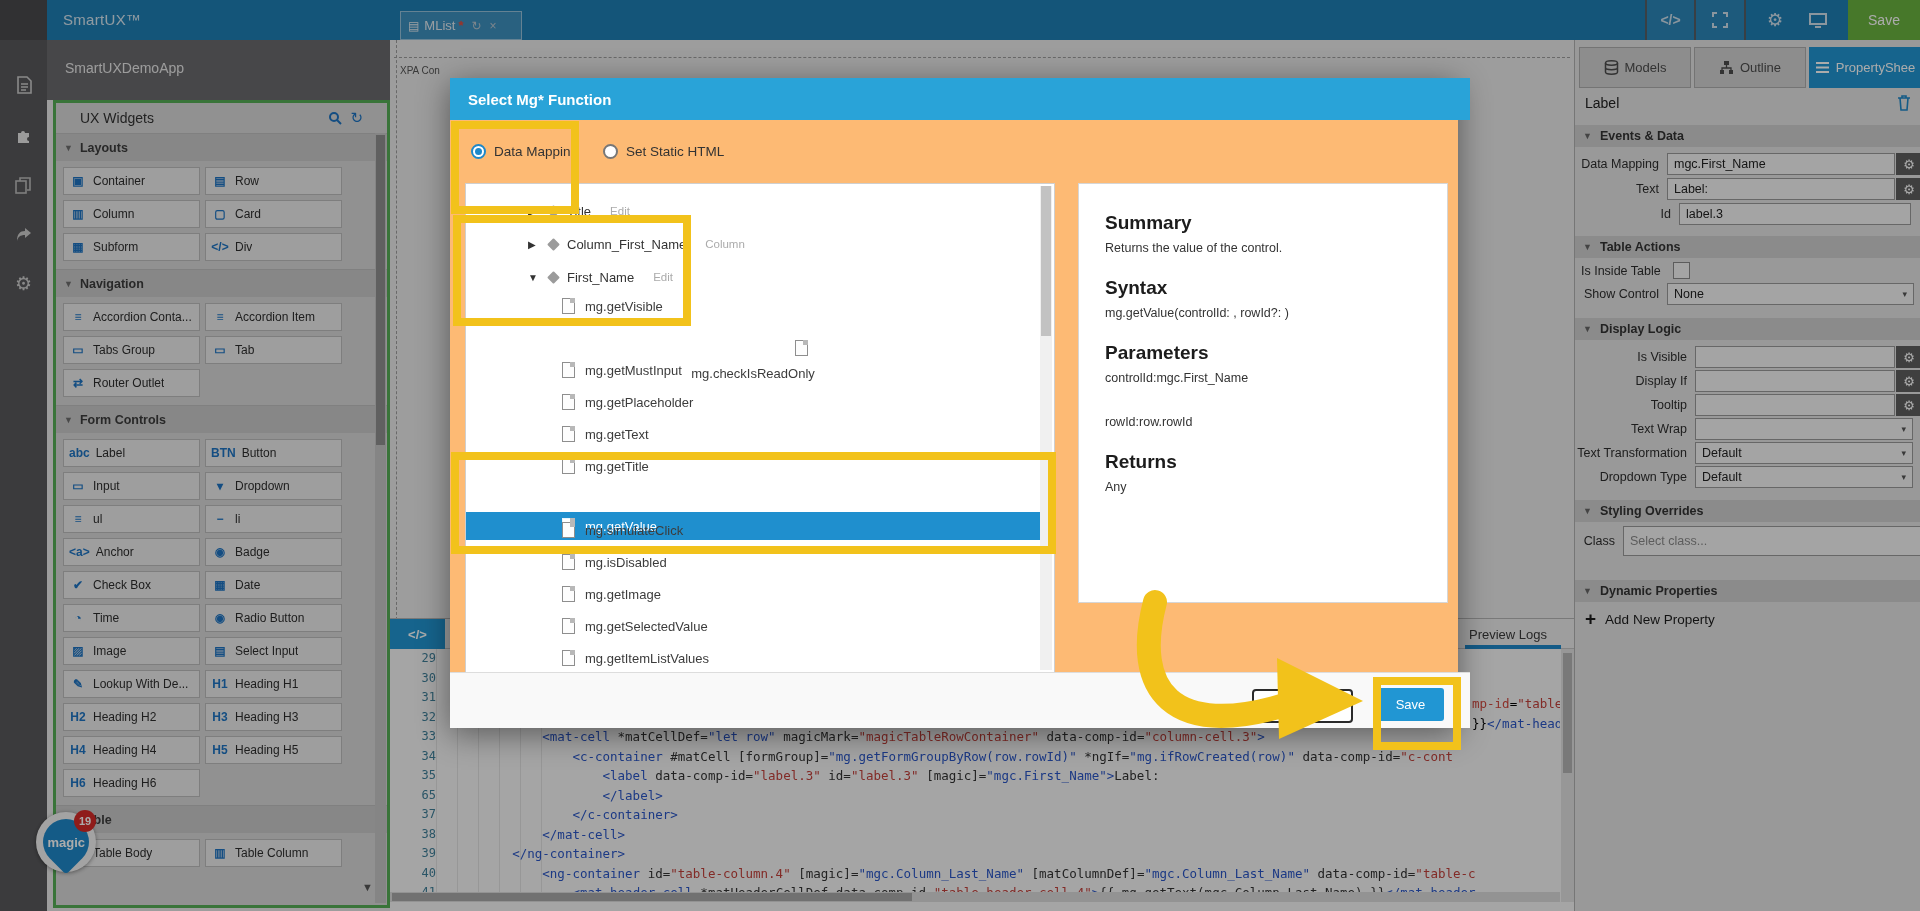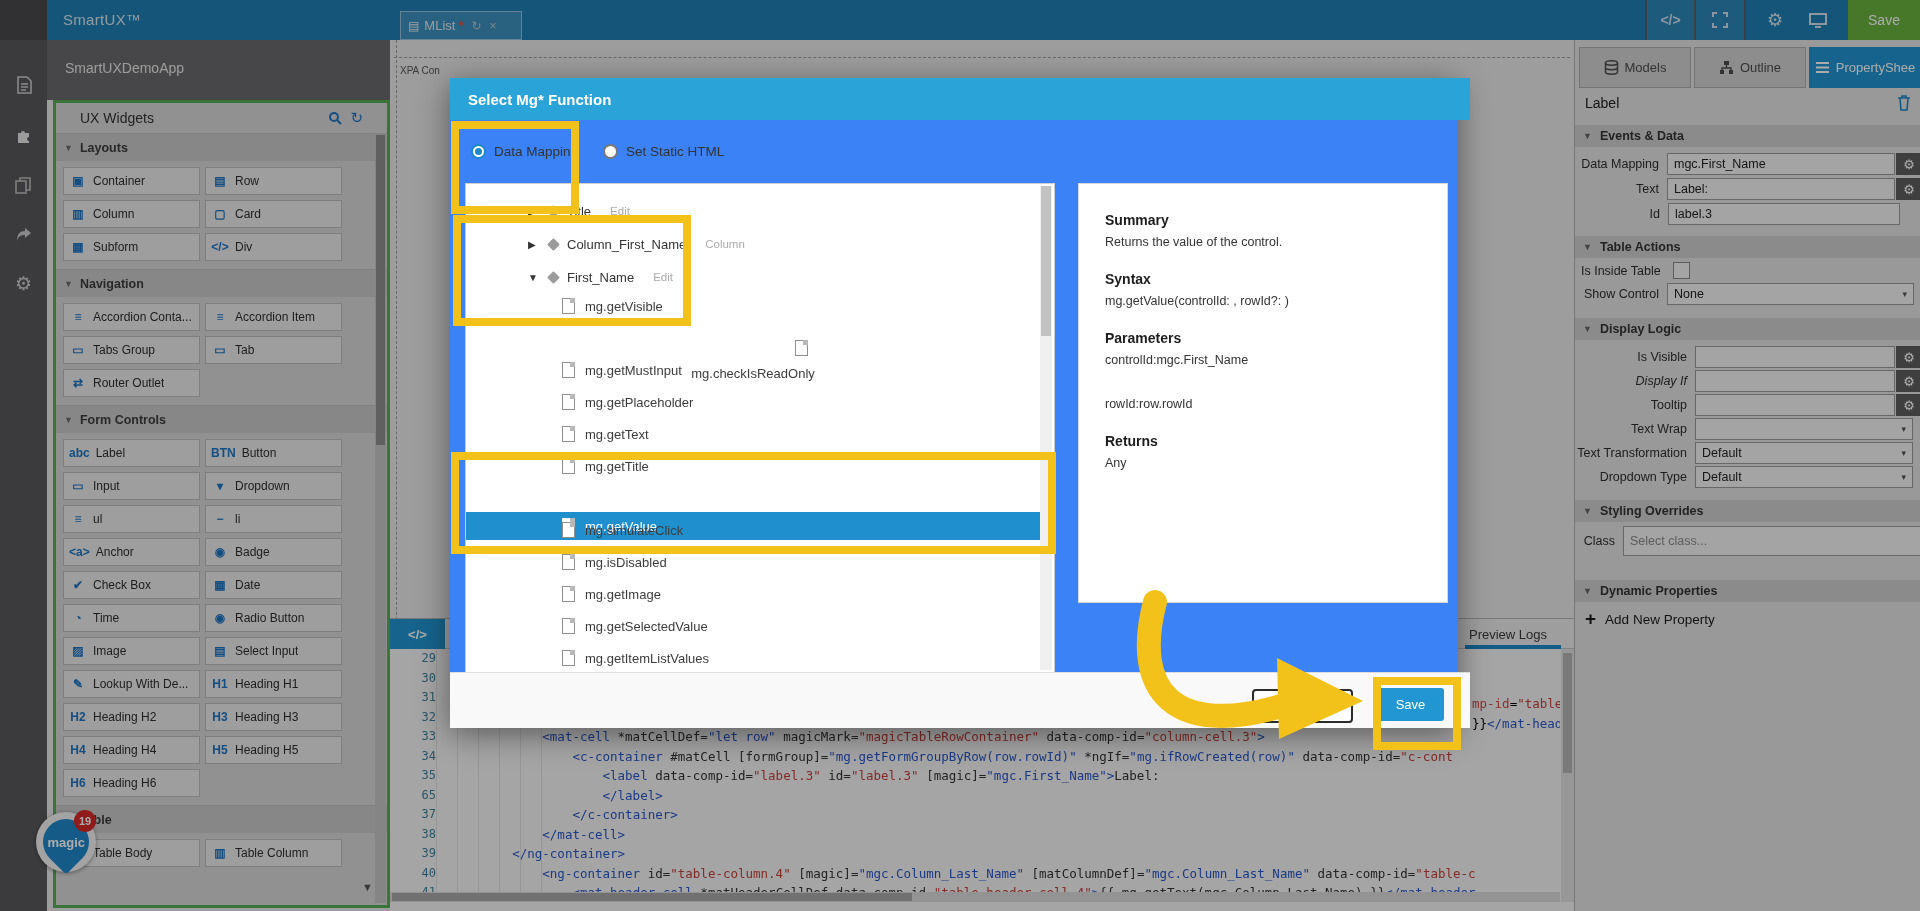--- a/index.html
+++ b/index.html
@@ -99,21 +99,21 @@
   #magic-circle{position:absolute;left:0;top:2px;width:60px;height:60px;border-radius:50%;background:#f4f4f4;
                 box-shadow:0 1px 4px rgba(0,0,0,.4);}
   #magic-drop{position:absolute;left:7px;top:9px;width:46px;height:46px;background:#1e88c9;
               border-radius:50% 50% 50% 4px;transform:rotate(-45deg);display:flex;align-items:center;justify-content:center;}
   #magic-text{transform:rotate(45deg);color:#fff;font-size:13px;font-weight:bold;}
   #magic-badge{position:absolute;left:38px;top:0;width:22px;height:22px;border-radius:50%;background:#d52b27;
                color:#fff;font-size:11px;font-weight:bold;display:flex;align-items:center;justify-content:center;z-index:7;}
   
   #overlay{position:absolute;left:0;top:0;width:1920px;height:911px;background:rgba(0,0,0,.33);z-index:40;pointer-events:none;}
   
-  #modal{position:absolute;left:450px;top:78px;width:1008px;height:650px;background:#3b82f6;z-index:50;
+  #modal{position:absolute;left:450px;top:78px;width:1008px;height:650px;background:#fdba74;z-index:50;
          box-shadow:0 6px 30px rgba(0,0,0,.45);}
   #modal-header{position:absolute;left:0;top:0;width:1020px;height:42px;background:#29a3d8;display:flex;align-items:center;}
   #modal-title{color:#fff;font-weight:bold;font-size:15px;margin-left:18px;}
   .radio-row{position:absolute;left:0;top:66px;width:1020px;height:24px;}
   .radio-opt{position:absolute;display:flex;align-items:center;gap:8px;font-size:13.5px;color:#333;}
   .rdot{width:15px;height:15px;border-radius:50%;border:2px solid #777;background:#fff;box-sizing:border-box;position:relative;}
   .rdot.sel{border-color:#1e88c9;}
   .rdot.sel::after{content:"";position:absolute;left:2px;top:2px;width:7px;height:7px;border-radius:50%;background:#1e88c9;}
   #fn-panel{position:absolute;left:15px;top:105px;width:590px;height:490px;background:#fff;border:1px solid #cfcfcf;
             box-sizing:border-box;overflow:hidden;}
@@ -123,21 +123,21 @@
   .tree-row .arr{width:12px;font-size:10px;color:#333;margin-left:62px;}
   .tag-ic{width:9px;height:9px;background:#9b9b9b;border-radius:1px;transform:rotate(45deg);}
   .tree-act{color:#ababab;font-size:11.5px;margin-left:10px;}
   .fn-row{position:absolute;left:0;width:574px;height:28px;display:flex;align-items:center;gap:10px;font-size:13px;color:#3c3c3c;}
   .fn-row .fic{margin-left:96px;width:11px;height:14px;background:#fdfdfd;border:1px solid #8e8e8e;position:relative;flex:none;}
   .fn-row .fic::after{content:"";position:absolute;right:-1px;top:-1px;width:5px;height:5px;background:#b8b8b8;}
   .fn-row.sel{background:#1f8fce;color:#fff;margin-top:28px;}
   .fn-row.sel .fic{background:#fff;border-color:#e8f4fb;}
   #doc-panel{position:absolute;left:628px;top:105px;width:370px;height:420px;background:#fff;border:1px solid #d6d6d6;
              box-sizing:border-box;padding:28px 0 0 26px;}
-  .doc-h{font-size:14px;font-weight:bold;color:#1c1c1c;margin-bottom:7px;}
+  .doc-h{font-size:19px;font-weight:bold;color:#1c1c1c;margin-bottom:7px;}
   .doc-t{font-size:12.5px;color:#333;margin-bottom:22px;}
   #modal-footer{position:absolute;left:0;top:594px;width:1020px;height:56px;background:#f9f9f9;border-top:1px solid #ddd;box-sizing:border-box;}
   #cancel-btn{position:absolute;left:802px;top:16px;width:97px;height:30px;background:#fff;border:2px solid #2b2b2b;border-radius:4px;}
   #save-btn{position:absolute;left:927px;top:15px;width:67px;height:33px;background:#2196d3;border-radius:3px;
             color:#fff;font-size:13px;display:flex;align-items:center;justify-content:center;}
   
   .anno-box{position:absolute;border:8px solid #f2c21b;z-index:60;pointer-events:none;}
   #anno-arrow{position:absolute;left:1080px;top:540px;z-index:61;pointer-events:none;}
   
   svg{display:block;}
@@ -469,21 +469,21 @@
         <div class="prow" style="top: 113px; left: 0px;">
           <span class="plabel" style="width: 84px;">Data Mapping</span>
           <span class="pinput" style="width: 228px; height: 22px;">mgc.First_Name</span>
           <span class="pgear">⚙</span>
         </div>
         <div class="prow" style="top: 138px; left: 0px;">
           <span class="plabel" style="width: 84px;">Text</span>
           <span class="pinput" style="width: 228px; height: 22px;">Label:</span>
           <span class="pgear">⚙</span>
         </div>
-        <div class="prow" style="top: 163px; left: 1px; justify-content: space-between;">
+        <div class="prow" style="top: 163px; left: 12px; justify-content: space-between;">
           <span class="plabel" style="width: 84px;">Id</span>
           <span class="pinput" style="width: 232px; height: 22px;">label.3</span>
         </div>
         <div class="sec-hdr" style="top: 196px;">
           <span class="tri">▼</span>
           <span>Table Actions</span>
         </div>
         <div class="prow" style="top: 222px; left: 0px;">
           <span class="plabel" style="width: 84px; text-align: left; padding-left: 6px;">Is Inside Table</span>
           <span class="pcheck"></span>
@@ -498,21 +498,21 @@
         <div class="sec-hdr" style="top: 278px;">
           <span class="tri">▼</span>
           <span>Display Logic</span>
         </div>
         <div class="prow" style="top: 306px; left: 0px;">
           <span class="plabel" style="width: 112px;">Is Visible</span>
           <span class="pinput" style="width: 200px; height: 22px;"></span>
           <span class="pgear">⚙</span>
         </div>
         <div class="prow" style="top: 330px; left: 0px;">
-          <span class="plabel" style="width: 112px; font-style: italic;">Display If</span>
+          <span class="plabel" style="width: 112px;">Display If</span>
           <span class="pinput" style="width: 200px; height: 22px;"></span>
           <span class="pgear">⚙</span>
         </div>
         <div class="prow" style="top: 354px; left: 0px;">
           <span class="plabel" style="width: 112px;">Tooltip</span>
           <span class="pinput" style="width: 200px; height: 22px;"></span>
           <span class="pgear">⚙</span>
         </div>
         <div class="prow" style="top: 378px; left: 0px;">
           <span class="plabel" style="width: 112px;">Text Wrap</span>

